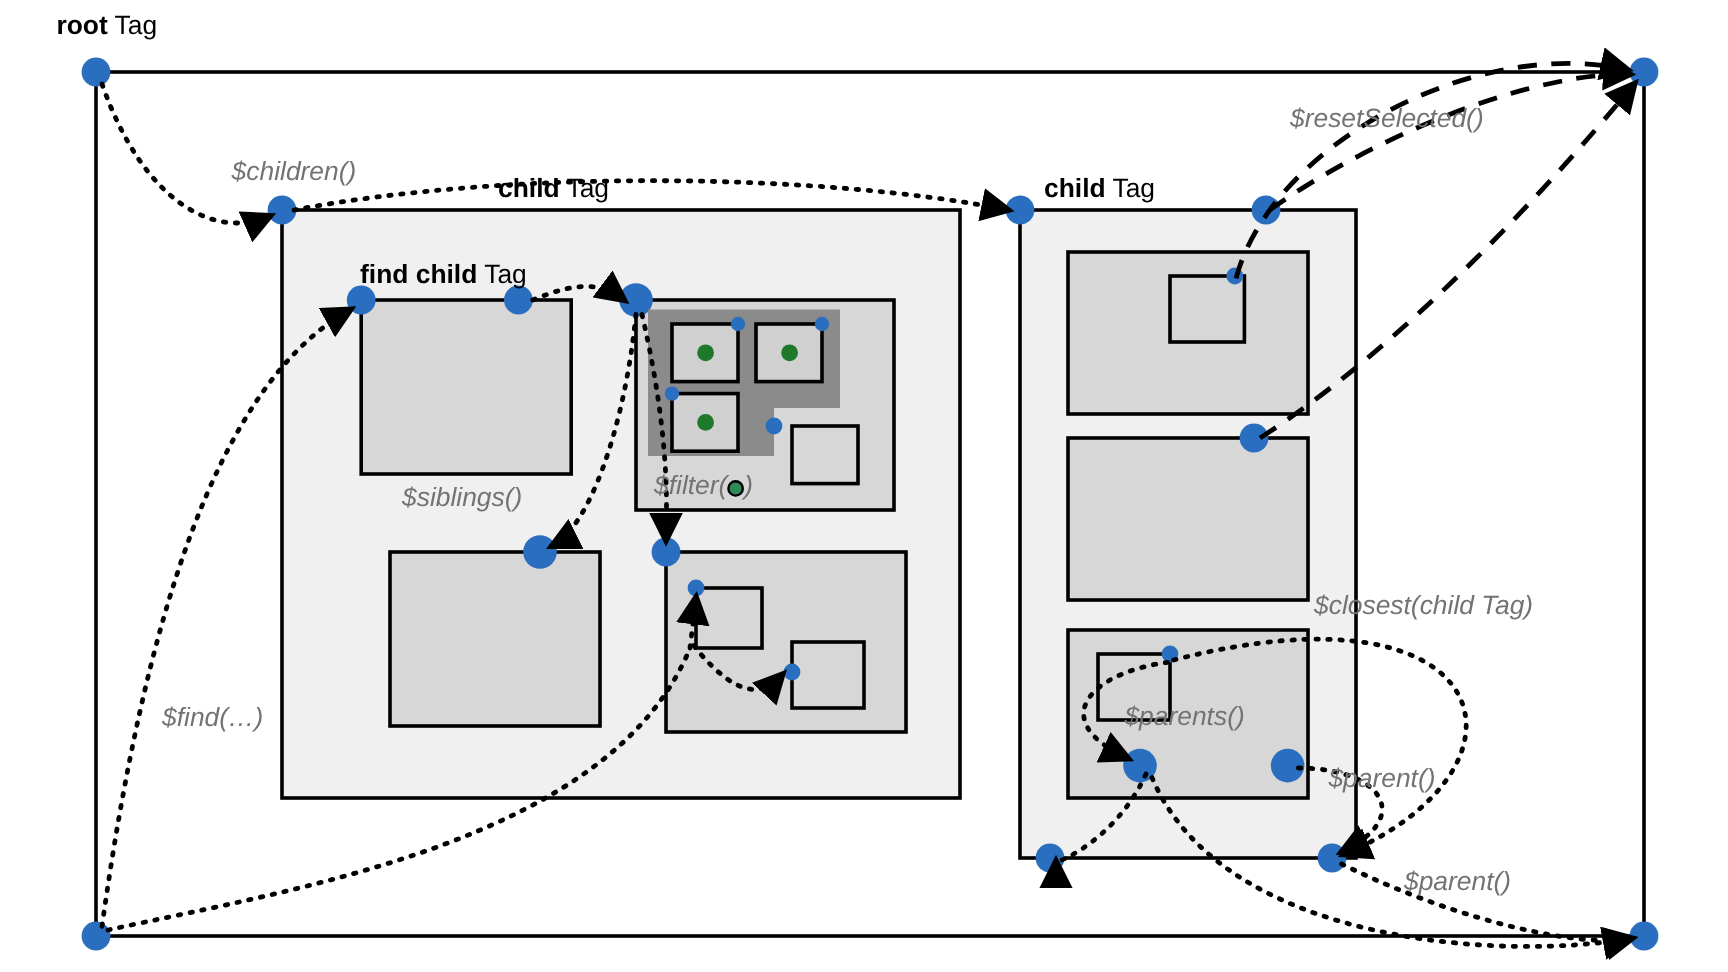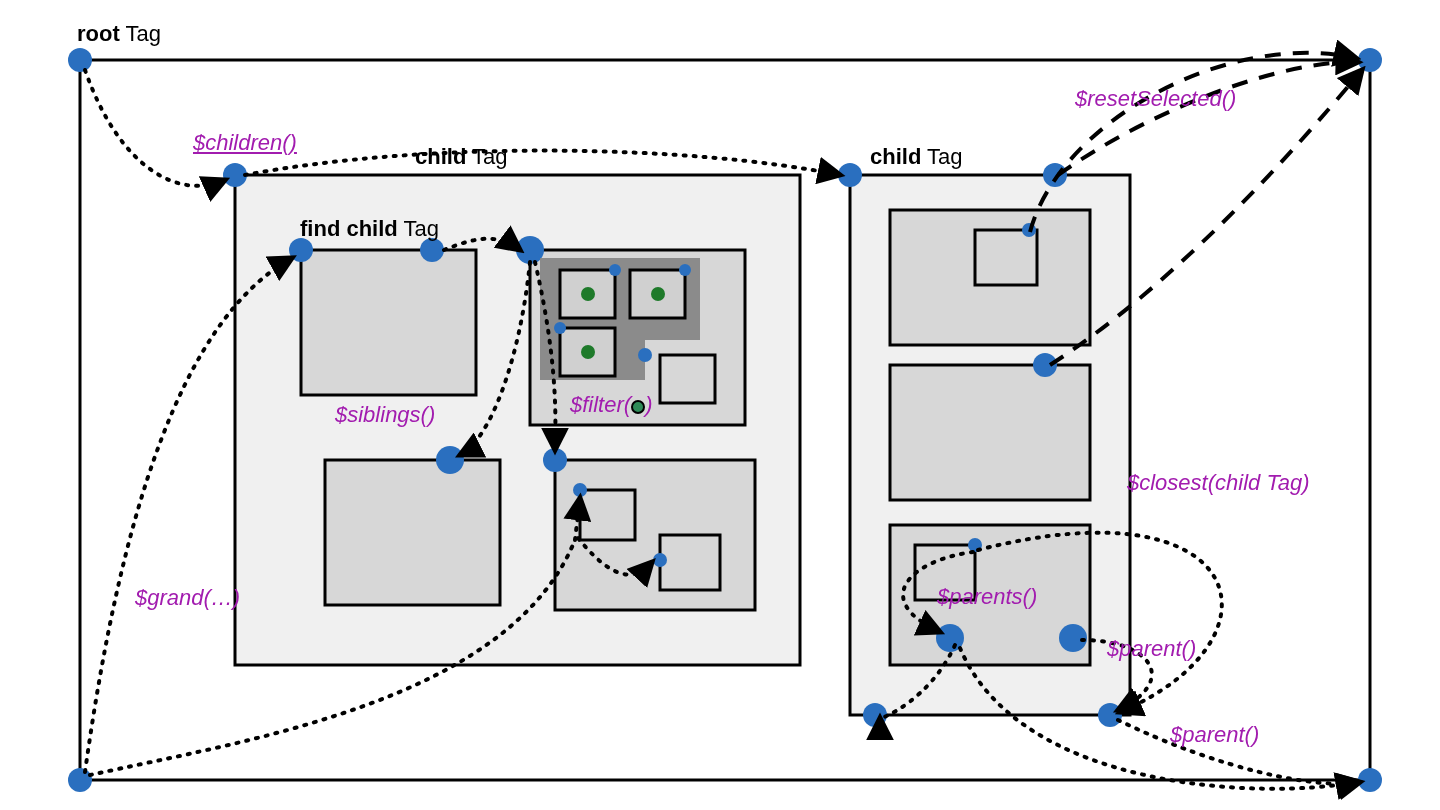--- a/index.html
+++ b/index.html
@@ -15,21 +15,21 @@
   }
   .abs { position: absolute; }
   .label {
     font-size: 22px;
     color: #000;
   }
   .label .bold { font-weight: 700; }
   .method {
     font-style: italic;
     font-size: 22px;
-    color: #a21caf;
+    color: #737373;
   }
   svg { position: absolute; top: 0; left: 0; }
   .filterdot {
     display: inline-block;
     width: 14px; height: 14px;
     background: #2e8b57;
     border: 2px solid #000;
     border-radius: 50%;
     vertical-align: -2px;
   }
@@ -141,47 +141,47 @@
     <path d="M 978 550 C 1250 480, 1290 640, 1120 712" marker-end="url(#arrow)"></path>
   </g>
 
   <g fill="none" stroke="#000" stroke-width="4" stroke-dasharray="16 12">
     <path d="M 1030 232 C 1060 120, 1230 30, 1356 58" marker-end="url(#arrow)"></path>
     <path d="M 1058 175 C 1150 110, 1280 60, 1358 62" marker-end="url(#arrow)"></path>
     <path d="M 1050 365 C 1190 275, 1320 120, 1362 70" marker-end="url(#arrow)"></path>
   </g>
 </svg>
 
-<div class="abs label" style="left:77px; top:8px;margin-top:13px;">
+<div class="abs label" style="left:47px; top:8px;">
   <span class="bold">root</span><span> Tag</span>
 </div>
 
 <div class="abs label" style="left:415px; top:144px;">
   <span class="bold">child</span><span> Tag</span>
 </div>
 
 <div class="abs label" style="left:870px; top:144px;">
   <span class="bold">child</span><span> Tag</span>
 </div>
 
 <div class="abs label" style="left:300px; top:216px;">
   <span class="bold">find child</span><span> Tag</span>
 </div>
 
-<div class="abs method" style="left:193px; top:130px;text-decoration:underline;">$children()</div>
+<div class="abs method" style="left:193px; top:130px;">$children()</div>
 
-<div class="abs method" style="left:135px; top:585px;">$grand(…)</div>
+<div class="abs method" style="left:135px; top:585px;">$find(…)</div>
 
 <div class="abs method" style="left:335px; top:402px;">$siblings()</div>
 
-<div class="abs method" style="left:570px; top:392px;">
+<div class="abs method" style="left:545px; top:392px;">
   <span>$filter(</span><span class="filterdot"></span><span>)</span>
 </div>
 
 <div class="abs method" style="left:937px; top:584px;">$parents()</div>
 
 <div class="abs method" style="left:1107px; top:636px;">$parent()</div>
 
 <div class="abs method" style="left:1170px; top:722px;">$parent()</div>
 
-<div class="abs method" style="left:1095px; top:470px;margin-left:32px;">$closest(child Tag)</div>
+<div class="abs method" style="left:1095px; top:492px;">$closest(child Tag)</div>
 
 <div class="abs method" style="left:1075px; top:86px;">$resetSelected()</div>
 
 </body></html>

